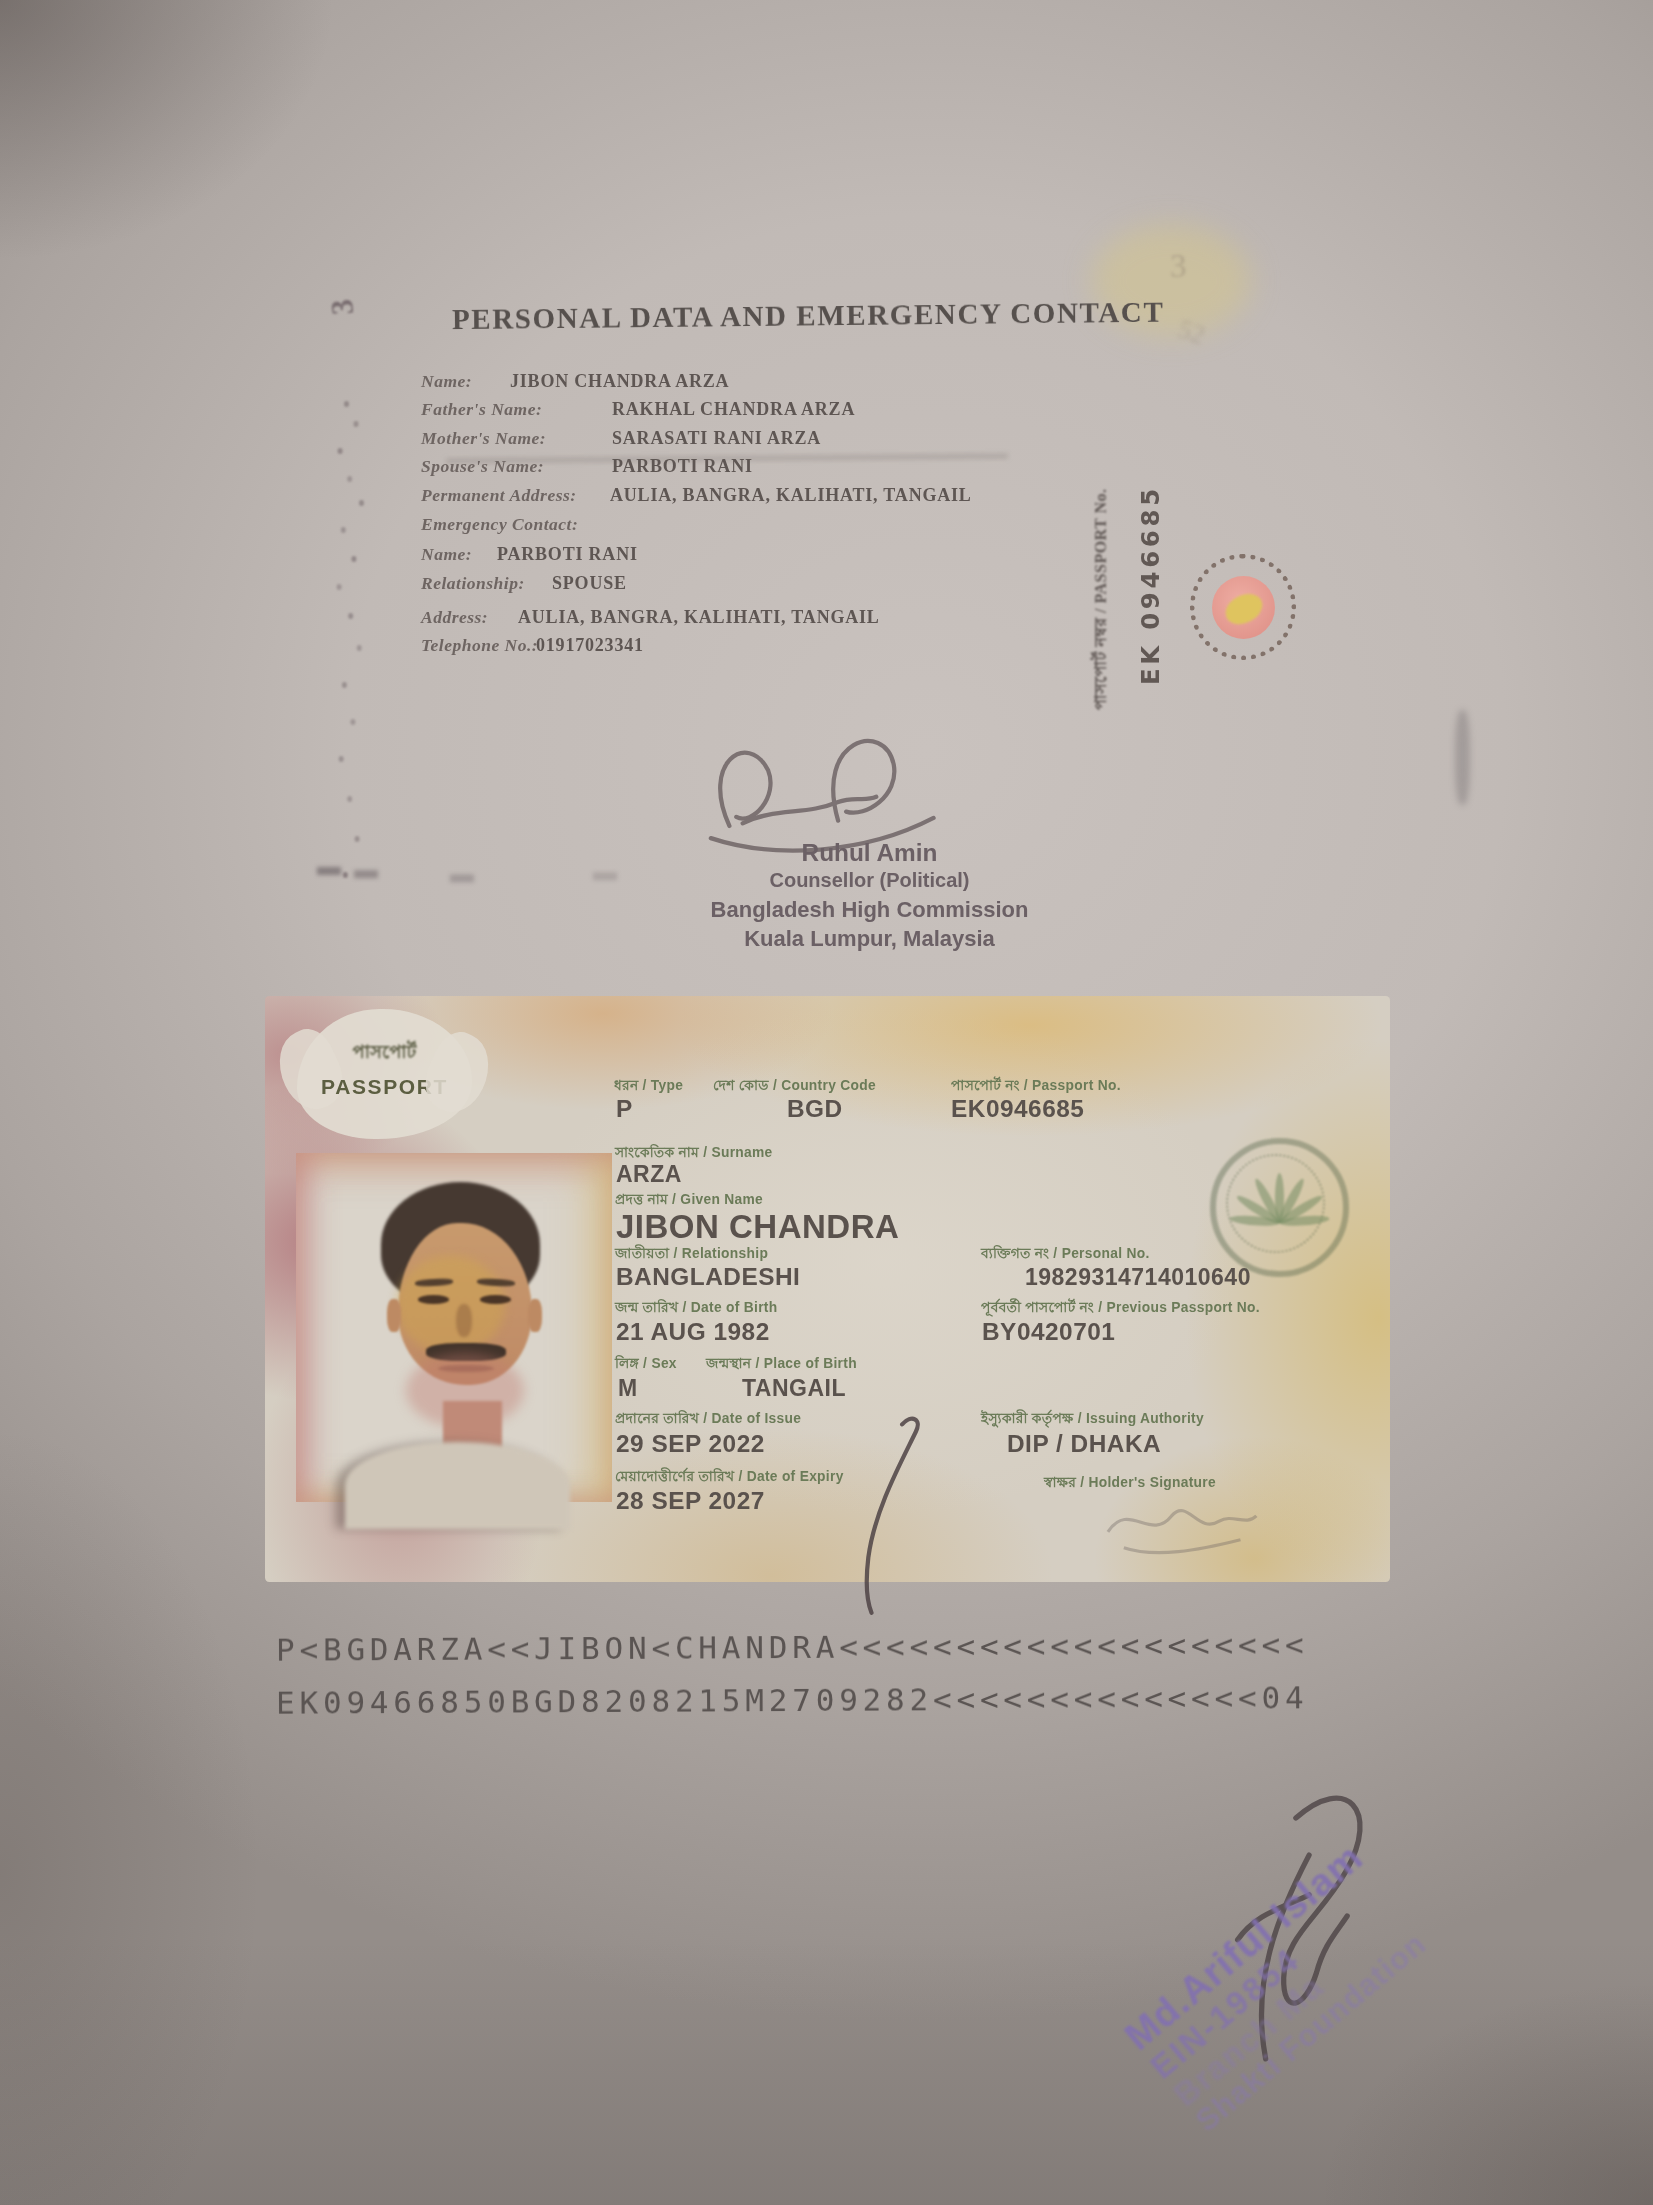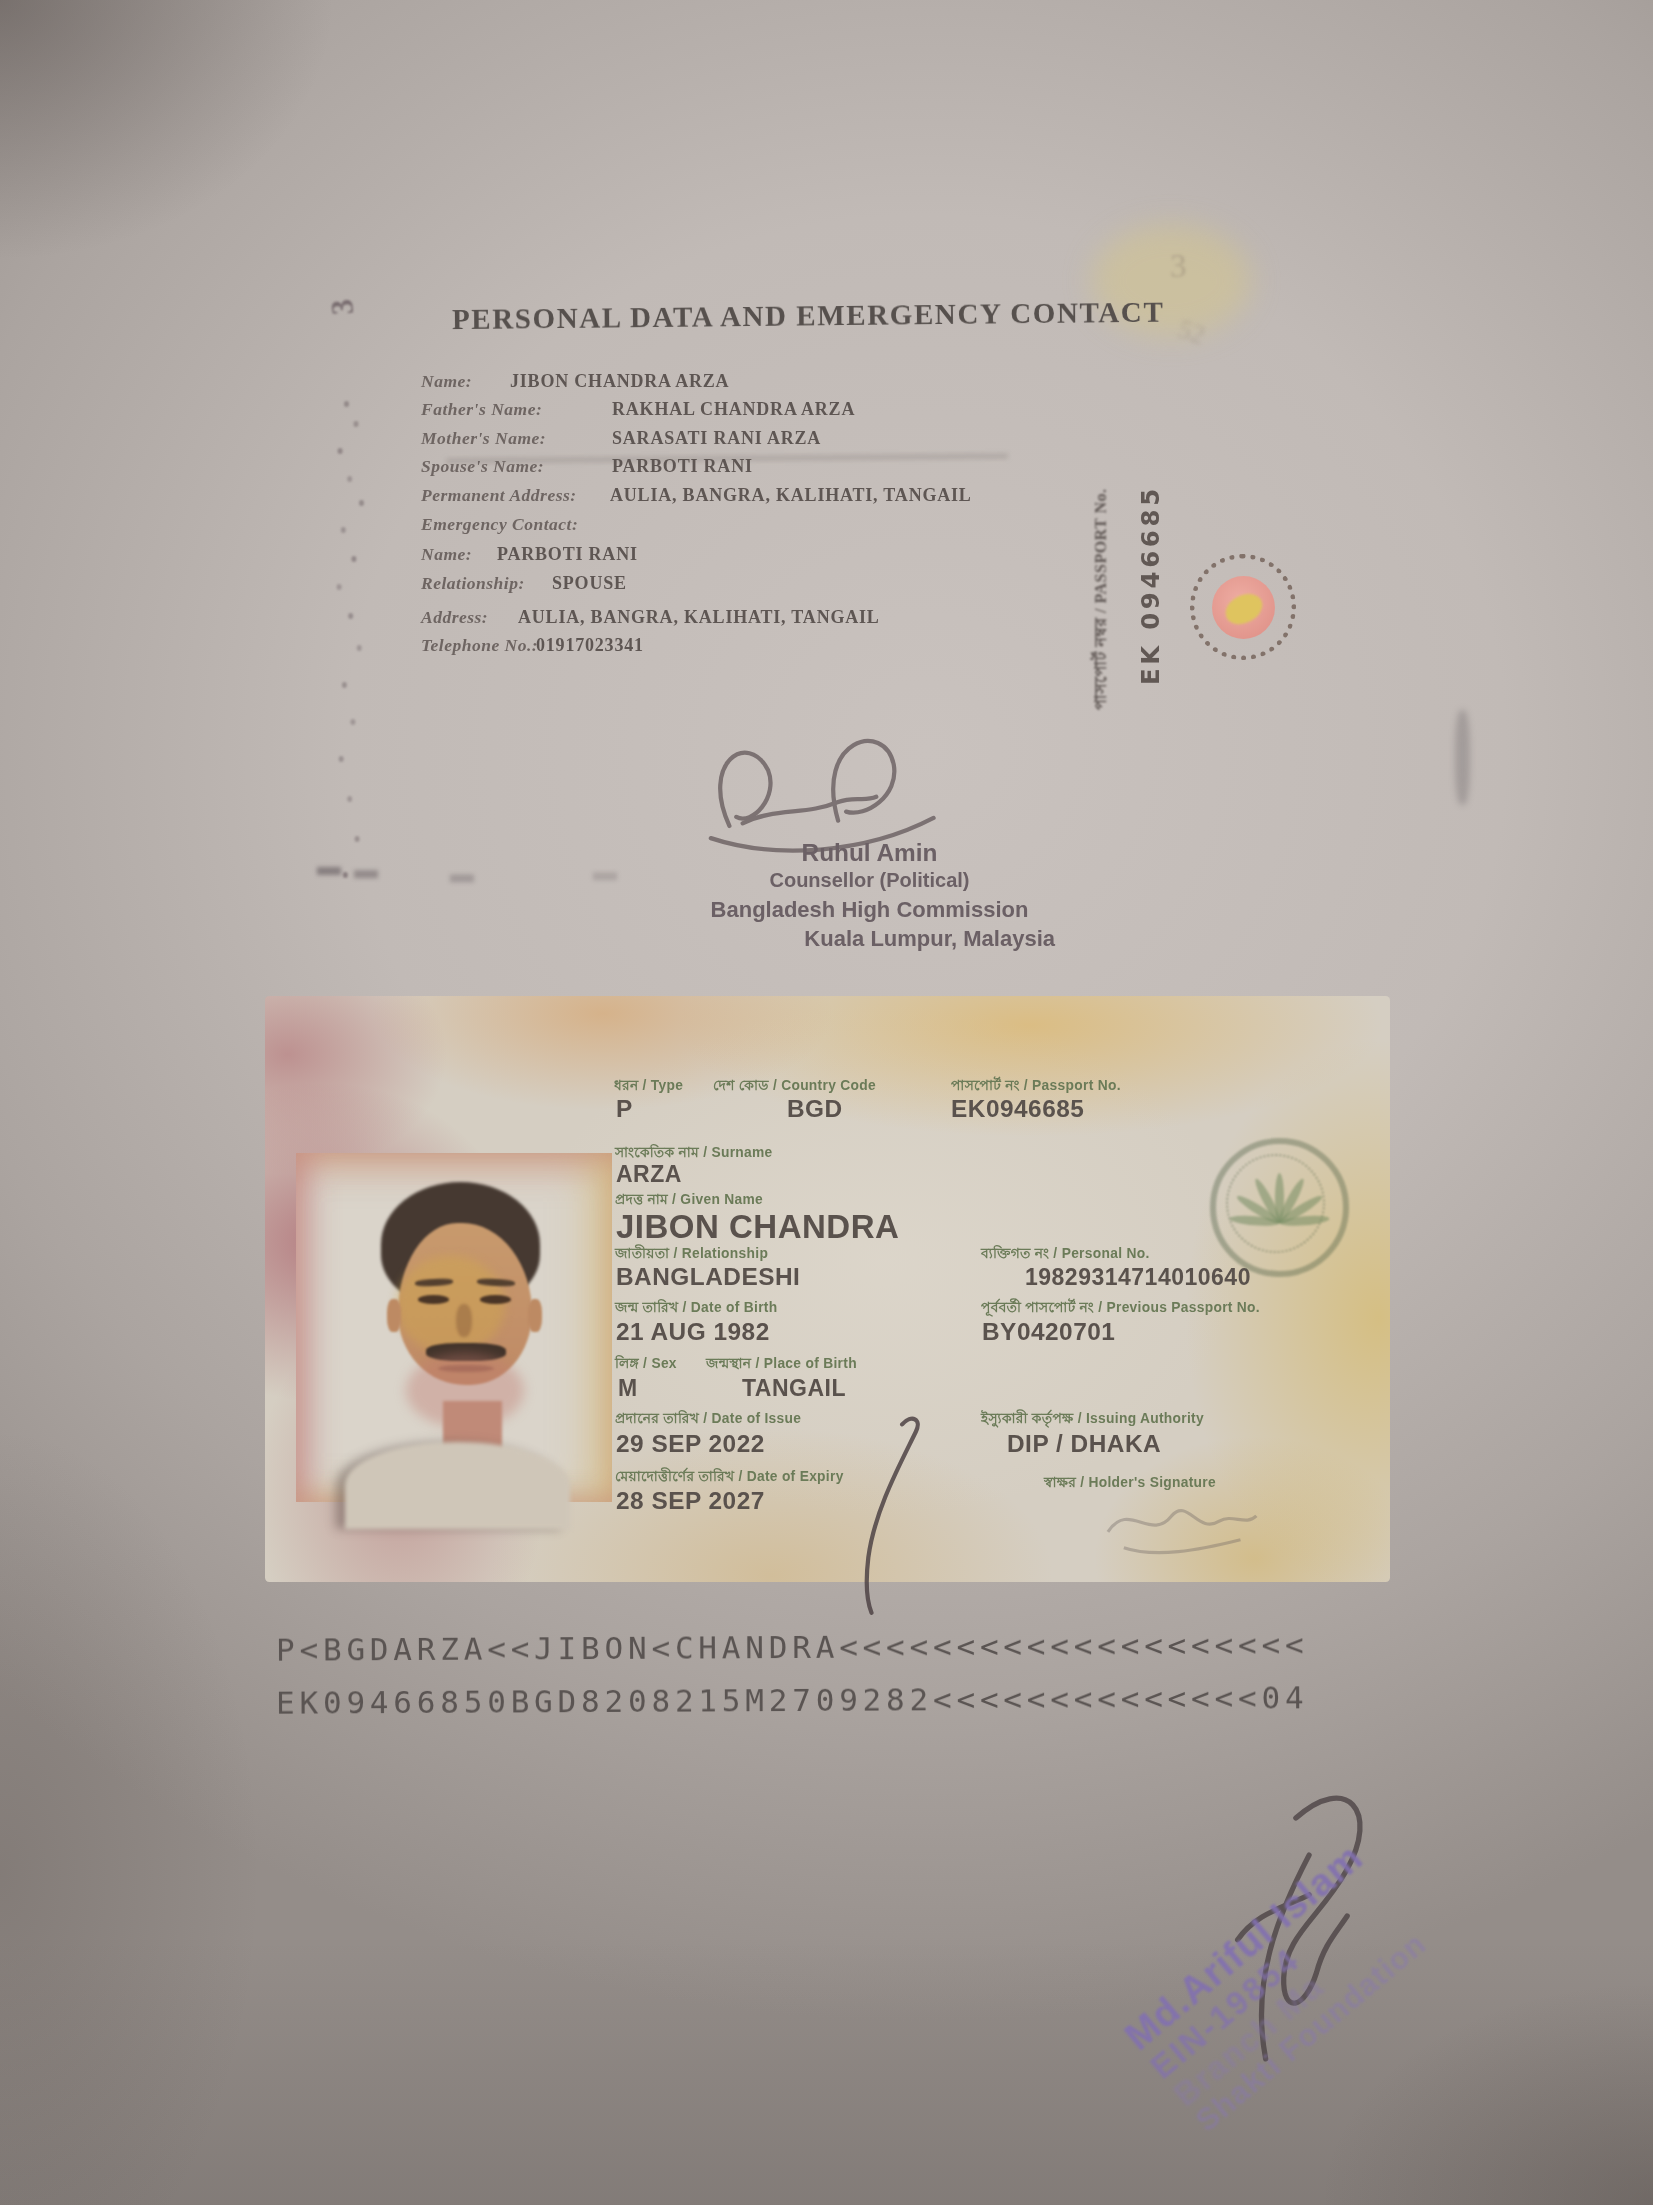--- a/index.html
+++ b/index.html
@@ -155,23 +155,27 @@
     <g fill="none" stroke="#6a5f61" stroke-width="8" stroke-linecap="round" opacity=".8" filter="blur(1px)">
       <path d="M95,205 C40,85 130,25 168,100 C188,150 138,205 108,188"></path>
       <path d="M300,195 C255,40 388,5 405,90 C415,148 352,190 315,178"></path>
       <path d="M120,200 C180,170 240,185 300,160 C330,148 350,160 372,150"></path>
       <path d="M60,228 C180,268 350,258 480,190"></path>
     </g>
   </svg>
   <div class="abs attn" style="top:839px;font-size:24.4px;font-weight:700;">Ruhul Amin</div>
   <div class="abs attn" style="top:869px;font-size:20px;font-weight:600;">Counsellor (Political)</div>
   <div class="abs attn" style="top:897px;font-size:22px;font-weight:600;">Bangladesh High Commission</div>
-  <div class="abs attn" style="top:926px;font-size:22px;font-weight:600;text-align:right;">Kuala Lumpur, Malaysia</div>
+  <div class="abs attn" style="top:926px;font-size:22px;font-weight:600;">Kuala Lumpur, Malaysia</div>
 
   <div class="abs card">
+    <div class="lily">
+      <div style="position:relative;margin-top:29px;font:600 18px 'DejaVu Sans',sans-serif;color:#5a5c43;filter:blur(1.1px);">পাসপোর্ট</div>
+      <div style="position:relative;margin-top:5.3px;font:700 21px 'Liberation Sans',sans-serif;color:#5c5e41;letter-spacing:1.6px;filter:blur(0.6px);">PASSPORT</div>
+    </div>
 
 
     <div class="card-lbl" style="left:349px;top:78px">ধরন / Type</div>
     <div class="card-lbl" style="left:448px;top:78px">দেশ কোড / Country Code</div>
     <div class="card-lbl" style="left:686px;top:78px">পাসপোর্ট নং / Passport No.</div>
     <div class="card-val" style="left:351px;top:99px">P</div>
     <div class="card-val" style="left:522px;top:99px">BGD</div>
     <div class="card-val" style="left:686px;top:99px">EK0946685</div>
 
     <div class="card-lbl" style="left:350px;top:145px">সাংকেতিক নাম / Surname</div>

